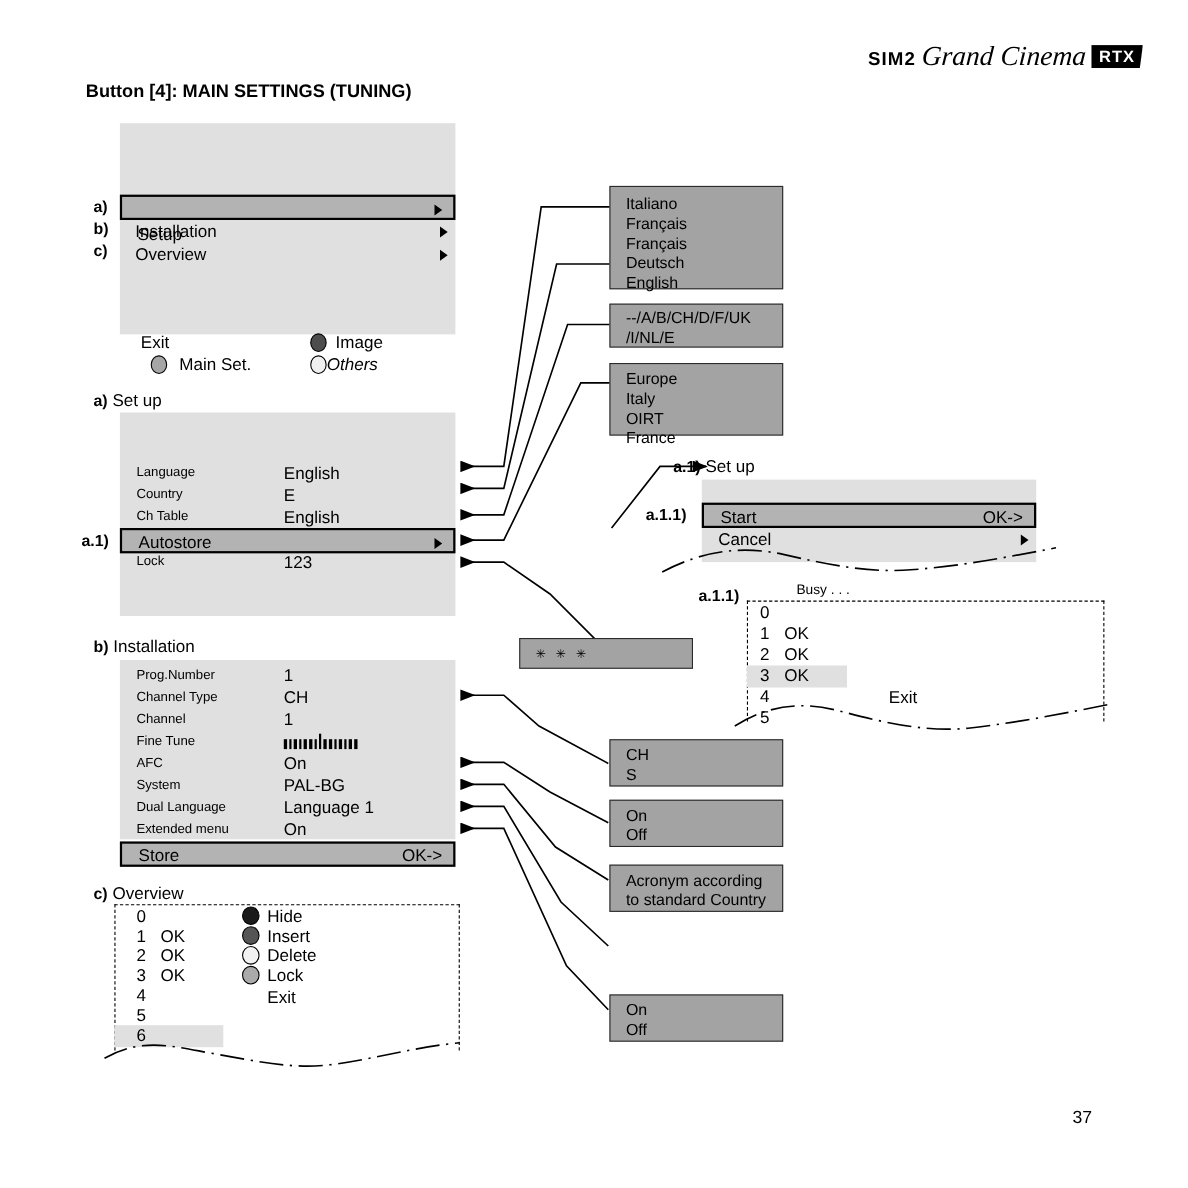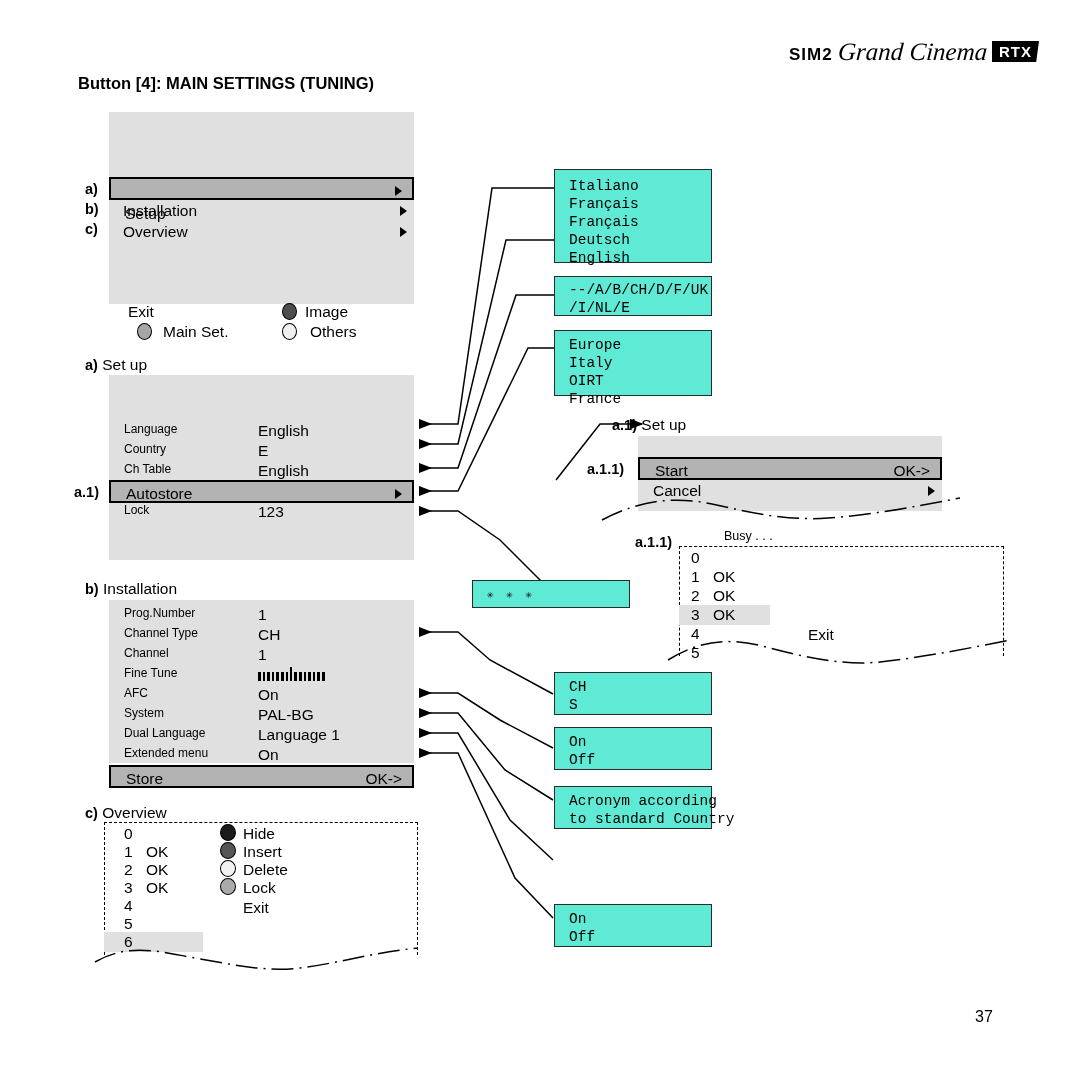--- a/index.html
+++ b/index.html
@@ -49,23 +49,22 @@
   }
   .secmark{position:absolute;font-weight:bold;font-size:14.5px;white-space:nowrap;}
   .sechdr{position:absolute;font-size:15.5px;white-space:nowrap;}
   .sechdr b{font-weight:bold;font-size:14.5px;}
 
   
   .circ{position:absolute;border-radius:50%;border:1.6px solid #000;box-sizing:border-box;}
 
   
   .cbox{
-    position:absolute;border:1.7px solid #2b2b2b;background:#5eead4;
+    position:absolute;border:1.7px solid #2b2b2b;background:#a3a3a3;
     box-sizing:border-box;
-    font-family:Liberation Mono, monospace;
   }
   .cbox span{
     position:absolute;left:14px;font-size:14.5px;white-space:nowrap;
   }
 
   
   .dashbox{
     position:absolute;box-sizing:border-box;
     border-left:1.6px dashed #000;
     border-right:1.6px dashed #000;
@@ -148,21 +147,21 @@
 
   <div class="abs row" style="left:128px;top:304px;">Exit</div>
 
   <div class="abs circ" style="left:282px;top:303px;width:15px;height:17px;background:#4d4d4d;"></div>
   <div class="abs row" style="left:305px;top:304px;">Image</div>
 
   <div class="abs circ" style="left:137px;top:323px;width:15px;height:17px;background:#a6a6a6;"></div>
   <div class="abs row" style="left:163px;top:324px;">Main Set.</div>
 
   <div class="abs circ" style="left:282px;top:323px;width:15px;height:17px;background:#f0f0f0;"></div>
-  <div class="abs row" style="left:310px;top:324px;">Others</div>
+  <div class="abs row" style="left:297px;top:324px;font-style:italic;">Others</div>
 
   <div class="abs sechdr" style="left:85px;top:356px;">
     <b>a)</b>
     <span>Set up</span>
   </div>
 
   <div class="abs panel" style="left:109px;top:375px;width:305px;height:185px;"></div>
 
   <div class="abs rowlabel" style="left:124px;top:422px;">Language</div>
   <div class="abs rowval" style="left:258px;top:422px;">English</div>

